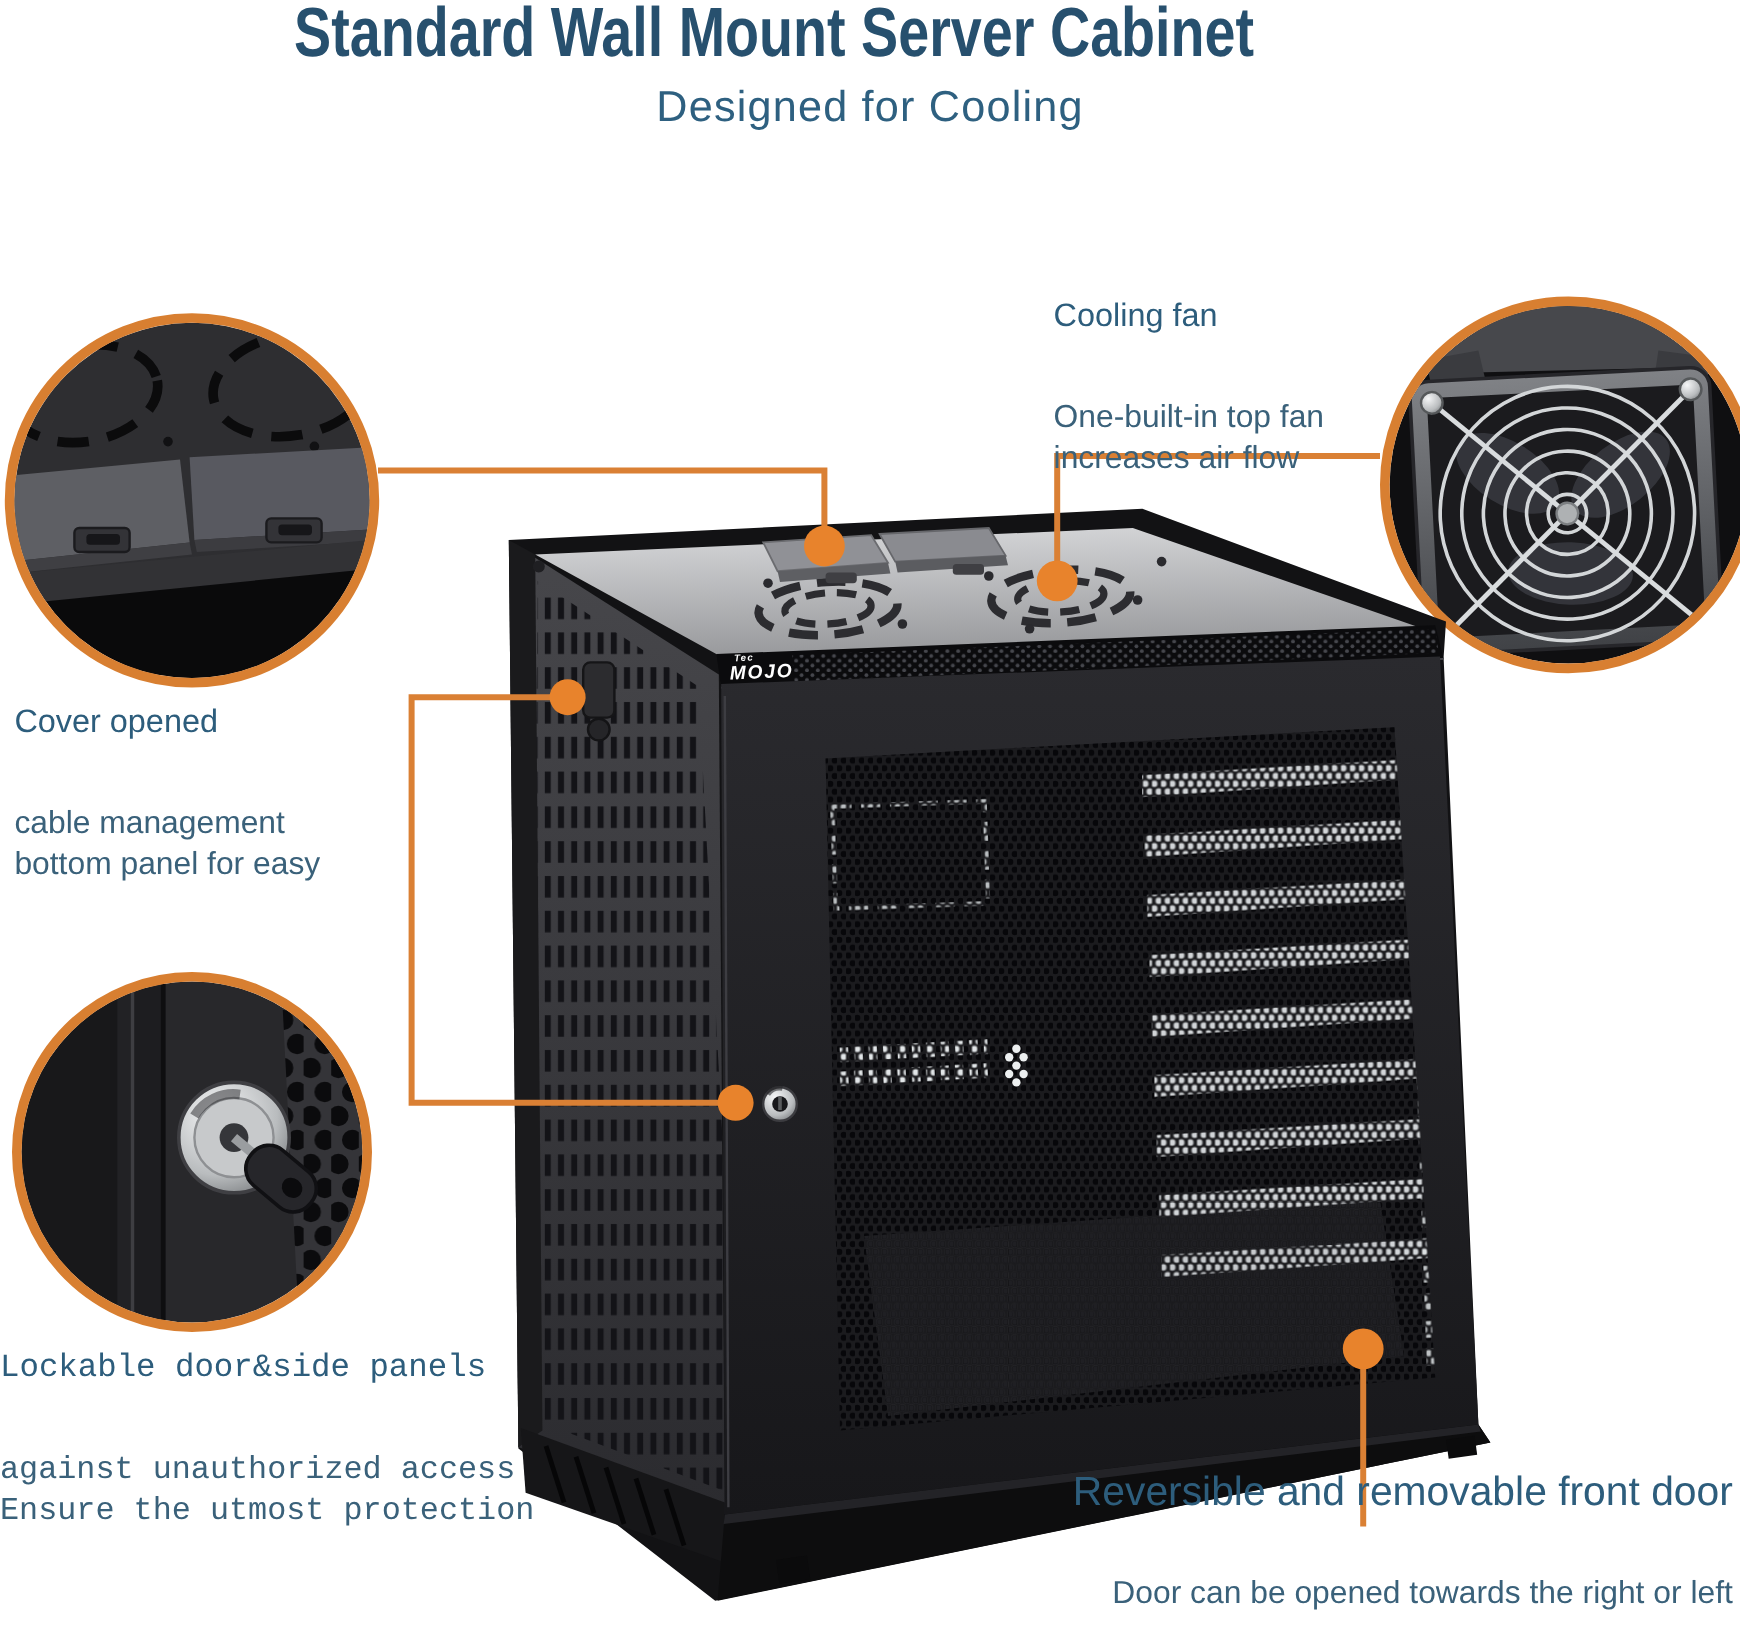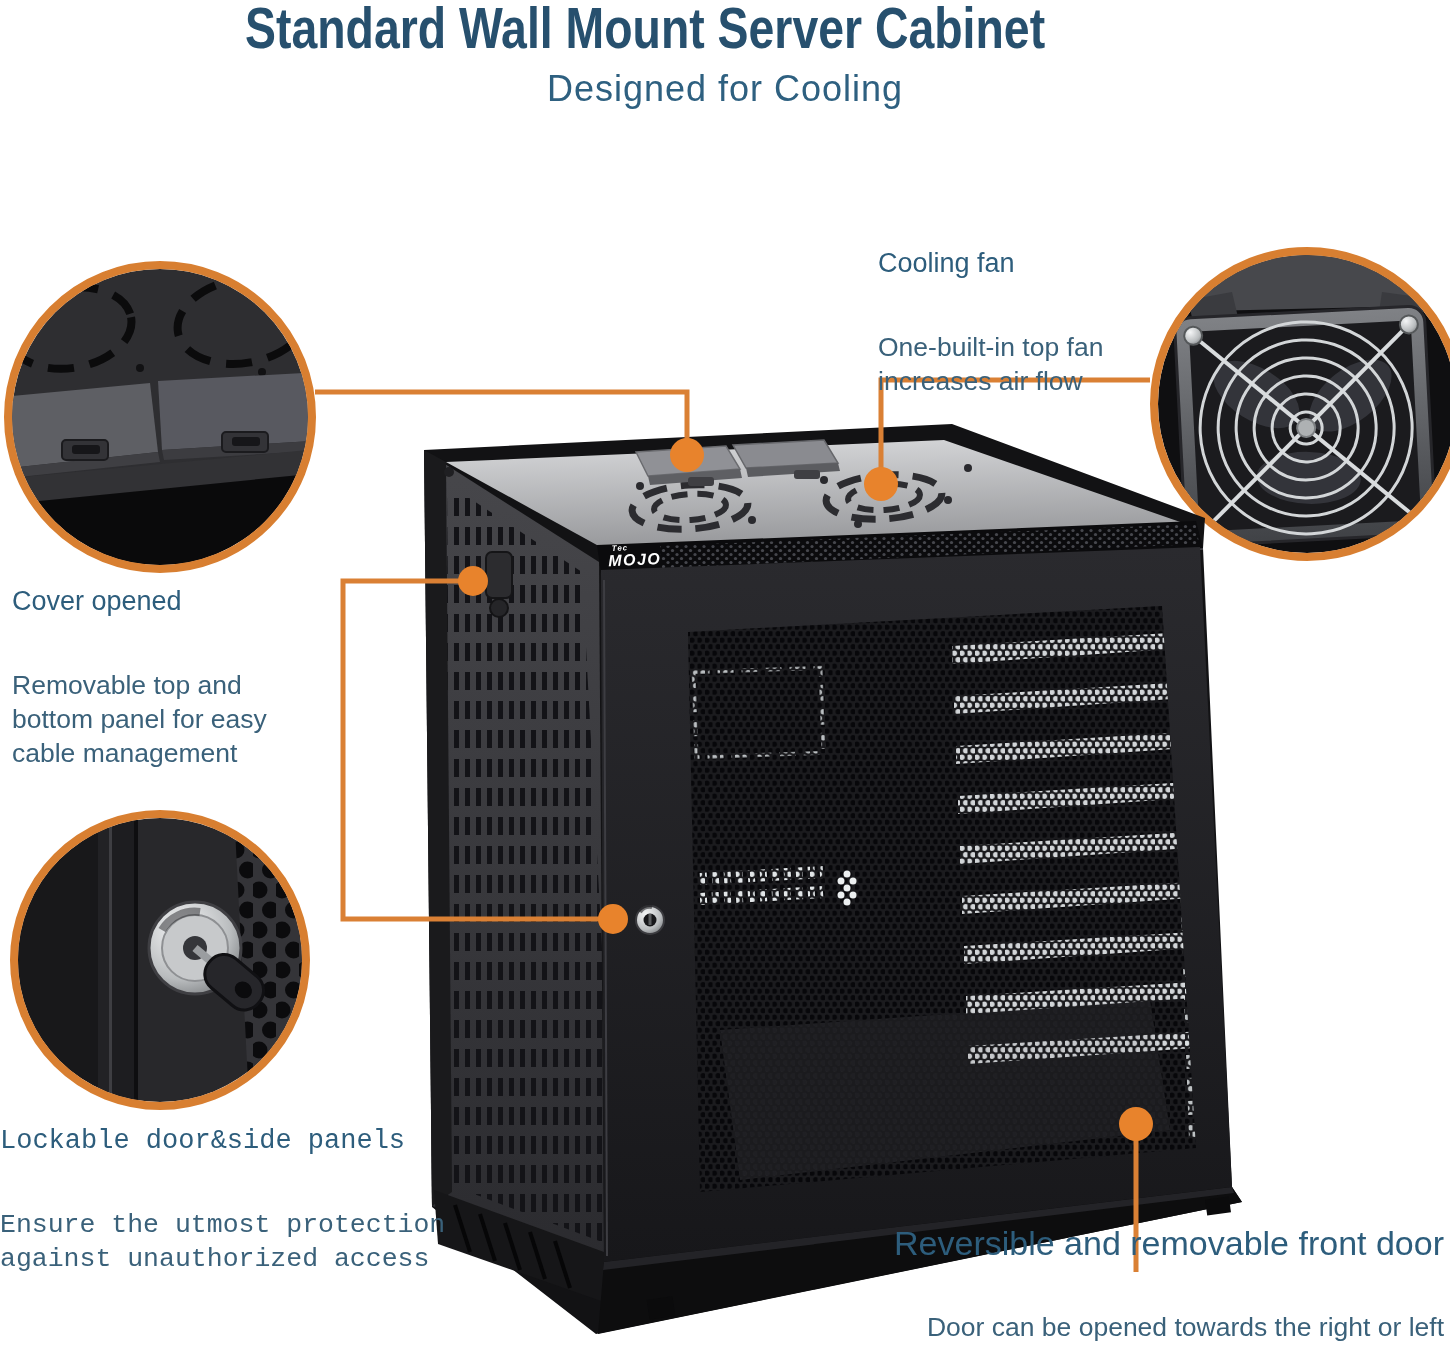--- a/index.html
+++ b/index.html
@@ -305,31 +305,30 @@
   <h2>Cooling fan</h2>
   <div class="body">
     <div>One-built-in top fan</div>
     <div>increases air flow</div>
   </div>
 </div>
 
 <div class="callout co-cover">
   <h2>Cover opened</h2>
   <div class="body">
-    <div>Removable top and</div>
+    <div>cable management</div>
     <div>bottom panel for easy</div>
-    <div>cable management</div>
   </div>
 </div>
 
 <div class="callout co-lock">
   <h2>Lockable door&amp;side panels</h2>
   <div class="body">
+    <div>against unauthorized access</div>
     <div>Ensure the utmost protection</div>
-    <div>against unauthorized access</div>
   </div>
 </div>
 
 <div class="callout co-door">
   <h2>Reversible and removable front door</h2>
   <div class="body">
     <div>Door can be opened towards the right or left</div>
   </div>
 </div>
 

